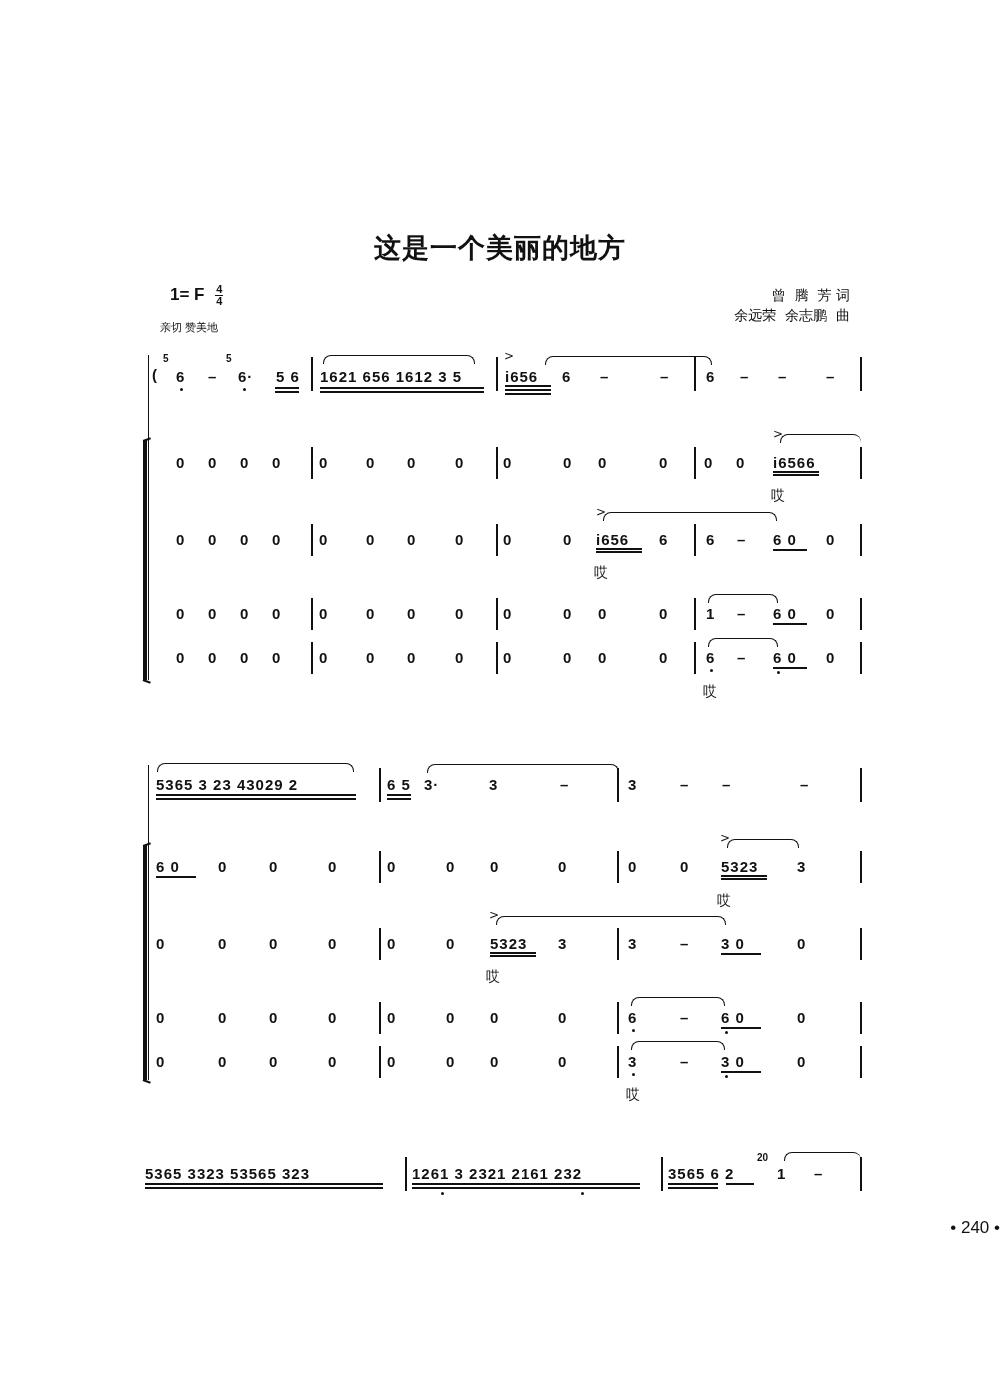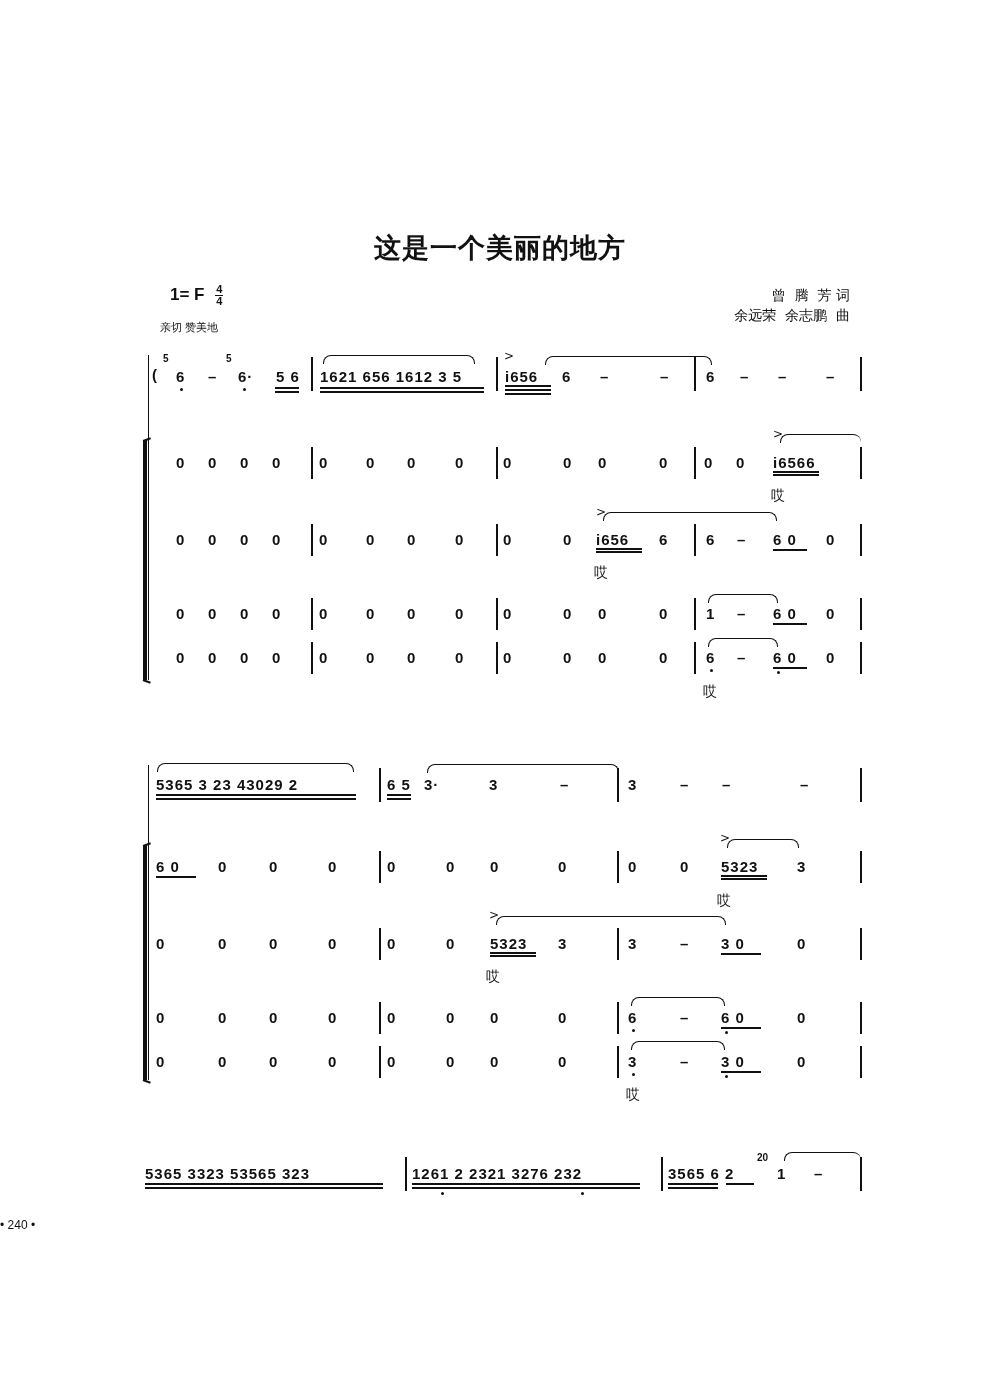--- a/index.html
+++ b/index.html
@@ -21,21 +21,21 @@
   .bar { position:absolute; width:1.5px; background:#111; }
   .uline { position:absolute; height:1.5px; background:#111; }
   .dot { position:absolute; width:3px; height:3px; background:#111; border-radius:50%; }
   .slur { position:absolute; border-top:1.5px solid #111; border-radius:8px 8px 0 0; border-left:1px solid #111; border-right:1px solid #111; height:8px; }
   .accent { position:absolute; font-family:"DejaVu Sans", sans-serif; font-size:12px; }
   .bracket { position:absolute; width:4px; background:#111; }
   .bracket:before, .bracket:after { content:""; position:absolute; left:0; width:8px; height:1.5px; background:#111; }
   .bracket:before { top:0; transform:rotate(-20deg); transform-origin:left; }
   .bracket:after { bottom:0; transform:rotate(20deg); transform-origin:left; }
   .grace { position:absolute; font-family:"Liberation Sans", sans-serif; font-weight:bold; font-size:10px; }
-  .pageno { left:0; width:1000px; top:1218px; text-align:left; font-family:"Liberation Sans", sans-serif; font-size:12px; }
+  .pageno { left:0; width:1000px; top:1218px; text-align:right; font-family:"Liberation Sans", sans-serif; font-size:17px; }
 </style>
 </head>
 <body>
 
 <div class="abs title">这是一个美丽的地方</div>
 <div class="abs key">
   <span>1= F</span>
   <span class="frac">
     <span class="n">4</span>
     <span>4</span>
@@ -318,21 +318,21 @@
     <span class="lyric" style="left:626px;top:1086px;">哎</span>
   </div>
 </div>
 
 <div>
   <div>
     <span class="note" style="left:145px;top:1166px;">5365 3323 53565 323</span>
     <span class="uline" style="left:145px;top:1183px;width:238px;"></span>
     <span class="uline" style="left:145px;top:1187px;width:238px;"></span>
     <div class="bar" style="left:405px;top:1157px;height:34px;"></div>
-    <span class="note" style="left:412px;top:1166px;">1261 2 2321 3276 232</span>
+    <span class="note" style="left:412px;top:1166px;">1261 3 2321 2161 232</span>
     <span class="uline" style="left:412px;top:1183px;width:228px;"></span>
     <span class="uline" style="left:412px;top:1187px;width:228px;"></span>
     <span class="dot" style="left:441px;top:1192px;"></span>
     <span class="dot" style="left:581px;top:1192px;"></span>
     <div class="bar" style="left:661px;top:1157px;height:34px;"></div>
     <span class="note" style="left:668px;top:1166px;">3565 6 2</span>
     <span class="uline" style="left:668px;top:1183px;width:50px;"></span>
     <span class="uline" style="left:668px;top:1187px;width:50px;"></span>
     <span class="uline" style="left:726px;top:1183px;width:28px;"></span>
     <span class="grace" style="left:757px;top:1152px;">20</span>

